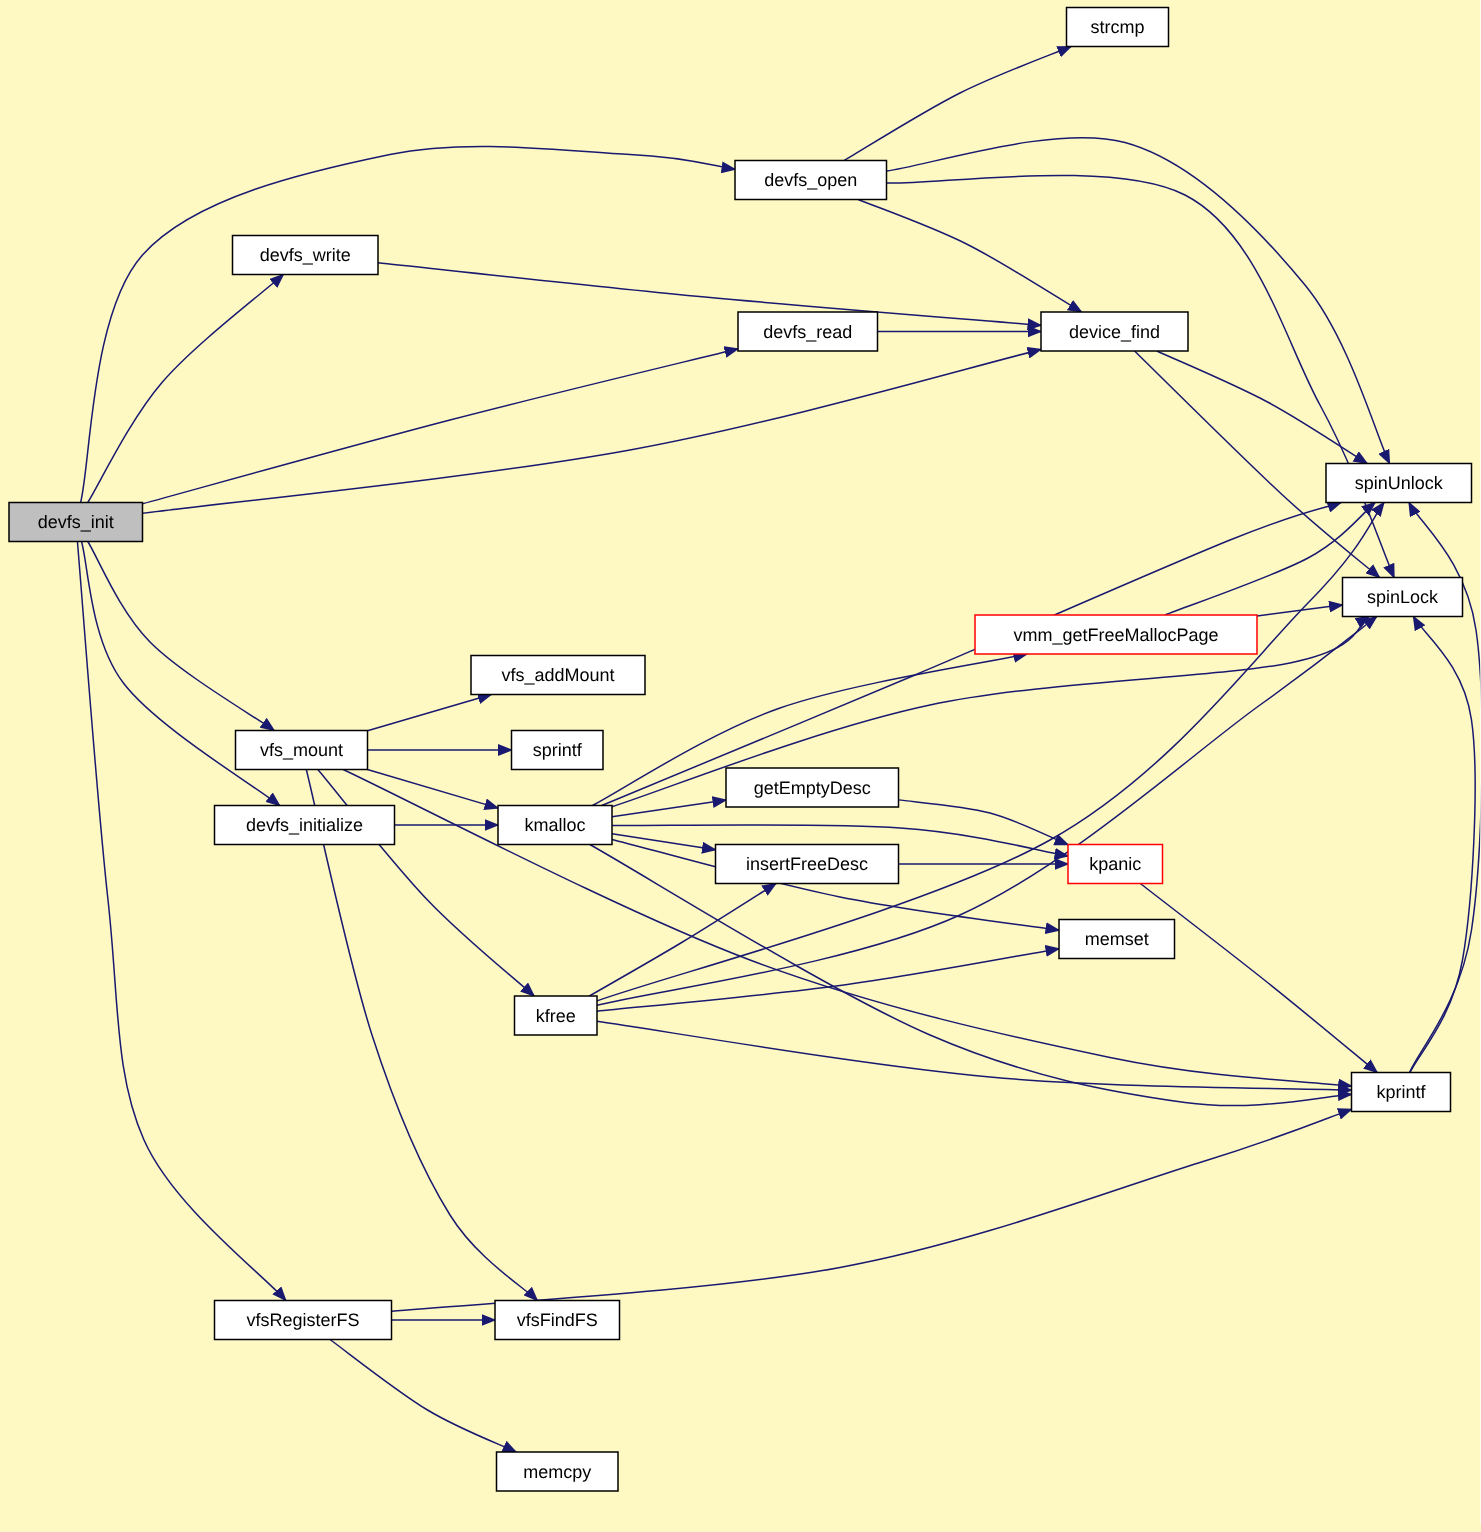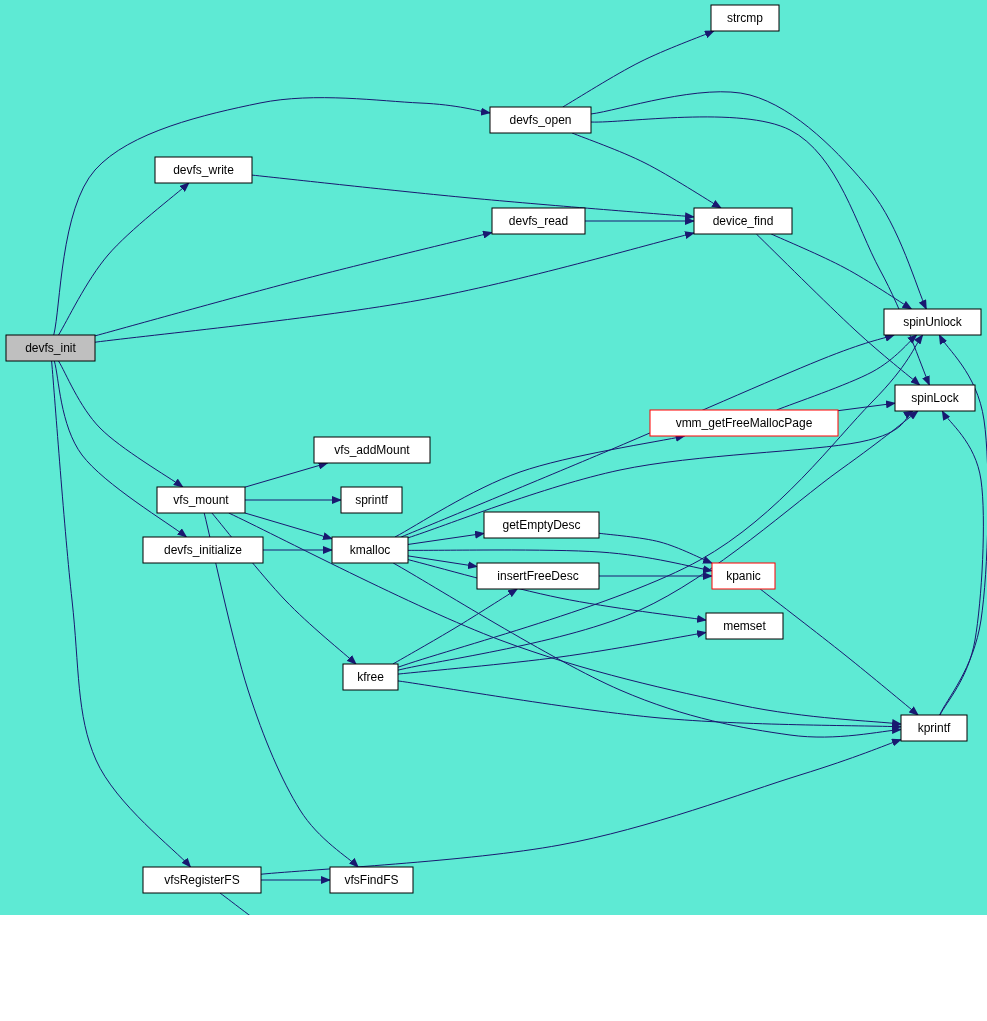--- a/index.html
+++ b/index.html
@@ -1,20 +1,20 @@
 <!DOCTYPE html>
 <html><head>
 <meta charset="utf-8">
 <style>
   html, body { margin: 0; padding: 0; background: #ffffff; }
   .graph-wrap {
     position: relative;
     width: 987px;
-    height: 915px;
-    background: #5eead4;
+    height: 1021px;
+    background: #fef9c3;
     font-family: "Liberation Sans", sans-serif;
     text-decoration: underline;
   }
   svg { display: block; }
   .edge { fill: none; stroke-width: 1; }
   .node rect { stroke-width: 1; }
   .node text {
     font-family: "Liberation Sans", sans-serif;
     font-size: 12px;
     fill: #000000;

